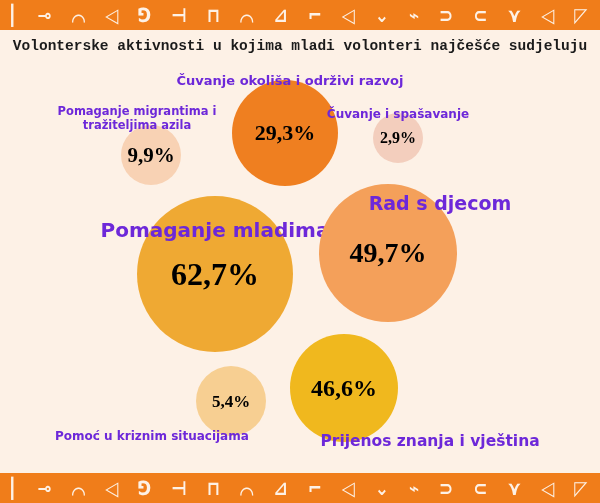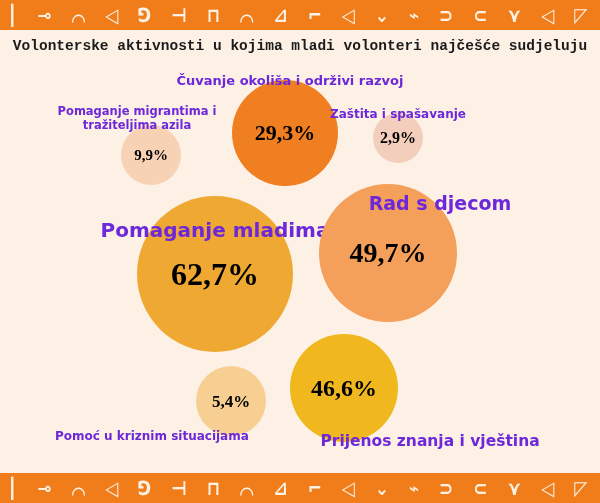--- a/index.html
+++ b/index.html
@@ -99,32 +99,32 @@
 <div class="band top">
   <span>◁ ◸ ⅅ ⌿ ⊂ ⎮ ⊸    ⌒ ◁ ⅁ ⊣ ⊓ ⌒ ⊿    ⌐ ◁ ⌄ ⌁ ⊃ ⊂    ⋎    ◁ ◸ ⅅ ⌿ ⊂ ⎮ ⊸</span>
 </div>
 
 <div class="title-bar">
   <div class="title-text">Volonterske aktivnosti u kojima mladi volonteri najčešće sudjeluju</div>
 </div>
 
 <div class="chart" id="chart">
     <div class="bubble" style="left: 121px; top: 63px; width: 60px; height: 60px; background: rgb(248, 210, 180);">
-      <span class="value" style="font-size: 15px; text-align: center;">9,9%</span>
+      <span class="value" style="font-size: 21px; text-align: center;">9,9%</span>
     </div>
     <div class="label" style="left: 52px; top: 43px; width: 170px; font-size: 11.5px; text-align: center;">Pomaganje migrantima i
 tražiteljima azila</div>
     <div class="bubble" style="left: 232px; top: 18px; width: 106px; height: 106px; background: rgb(239, 127, 32);">
       <span class="value" style="font-size: 22px;">29,3%</span>
     </div>
     <div class="label" style="left: 165px; top: 11px; width: 250px; font-size: 13px; text-align: center;">Čuvanje okoliša i održivi razvoj</div>
     <div class="bubble" style="left: 373px; top: 51px; width: 50px; height: 50px; background: rgb(243, 206, 189);">
       <span class="value" style="font-size: 16px;">2,9%</span>
     </div>
-    <div class="label" style="left: 318px; top: 45px; width: 160px; font-size: 12px; text-align: center;">Zaštita i spašavanje</div>
+    <div class="label" style="left: 318px; top: 45px; width: 160px; font-size: 12px; text-align: center;">Čuvanje i spašavanje</div>
     <div class="bubble" style="left: 137px; top: 134px; width: 156px; height: 156px; background: rgb(239, 169, 51);">
       <span class="value" style="font-size: 32px;">62,7%</span>
     </div>
     <div class="label" style="left: 55px; top: 156px; width: 320px; font-size: 20px; text-align: center;">Pomaganje mladima</div>
     <div class="bubble" style="left: 319px; top: 122px; width: 138px; height: 138px; background: rgb(244, 160, 90);">
       <span class="value" style="font-size: 28px;">49,7%</span>
     </div>
     <div class="label" style="left: 300px; top: 130px; width: 280px; font-size: 19px; text-align: center;">Rad s djecom</div>
     <div class="bubble" style="left: 196px; top: 304px; width: 70px; height: 70px; background: rgb(247, 207, 146);">
       <span class="value" style="font-size: 17px;">5,4%</span>

